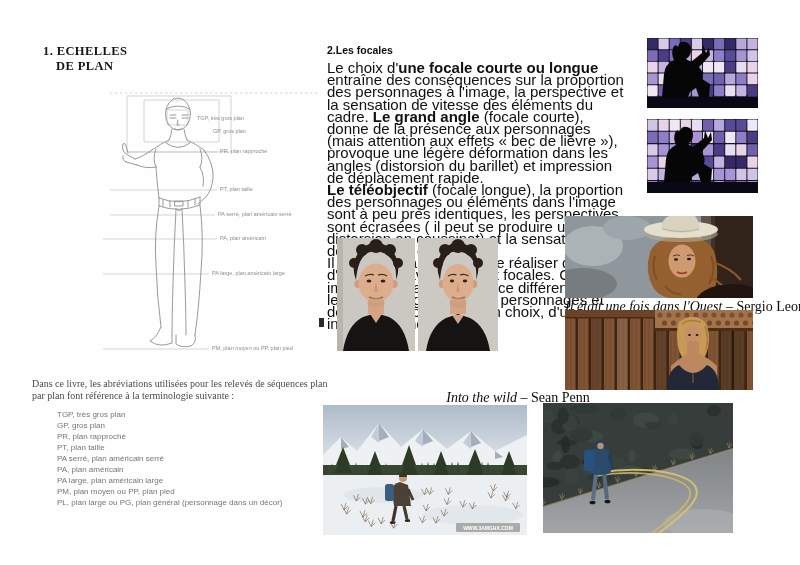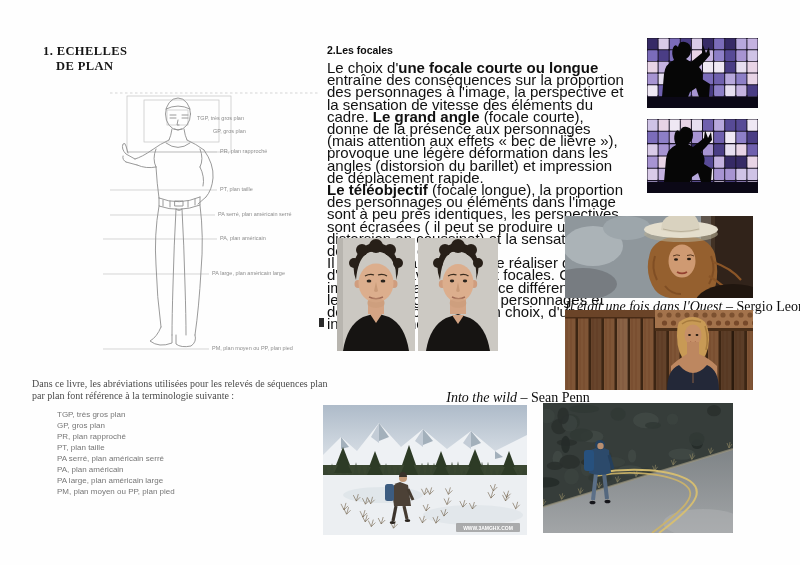--- a/index.html
+++ b/index.html
@@ -93,20 +93,21 @@
   <div class="abs intro">Dans ce livre, les abréviations utilisées pour les relevés de séquences plan par plan font référence à la terminologie suivante :</div>
   <div class="abs abbrev">
       <div>TGP, très gros plan</div>
       <div>GP, gros plan</div>
       <div>PR, plan rapproché</div>
       <div>PT, plan taille</div>
       <div>PA serré, plan américain serré</div>
       <div>PA, plan américain</div>
       <div>PA large, plan américain large</div>
       <div>PM, plan moyen ou PP, plan pied</div>
+      <div>PL, plan large ou PG, plan général (personnage dans un décor)</div>
     </div>
 
   <div class="abs h2">2.Les focales</div>
   <div class="abs para"><span>Le choix d'</span><b>une focale courte ou longue</b><span> entraîne des conséquences sur la proportion des personnages à l'image, la perspective et la sensation de vitesse des éléments du cadre. </span><b>Le grand angle</b><span> (focale courte), donne de la présence aux personnages (mais attention aux effets « bec de lièvre »), provoque une légère déformation dans les angles (distorsion du barillet) et impression de déplacement rapide.
 </span><b>Le téléobjectif</b><span> (focale longue), la proportion des personnages ou éléments dans l'image sont à peu près identiques, les perspectives sont écrasées ( il peut se produire une distorsion en coussinet) et la sensation de déplacement est lente.
 Il est tout à fait possible de réaliser des plans d'ensemble avec les deux focales. Cela implique un rapport de force différent entre les personnages ou entre personnages et décors, cela participe d'un choix, d'une intention esthétique.</span></div>
 
   <svg class="img" style="left:647px;top:38px" width="111" height="70" viewBox="0 0 111 70">
     <rect width="111" height="70" fill="#1a1426"></rect>
     <g>

